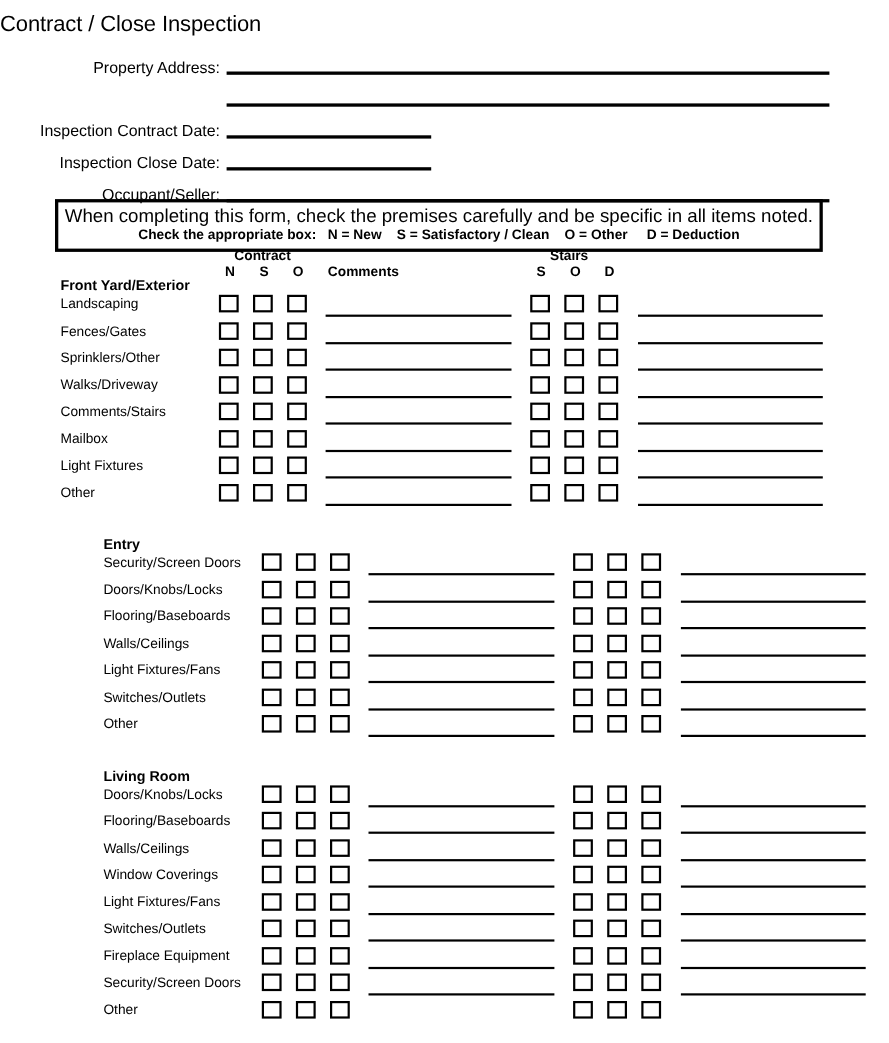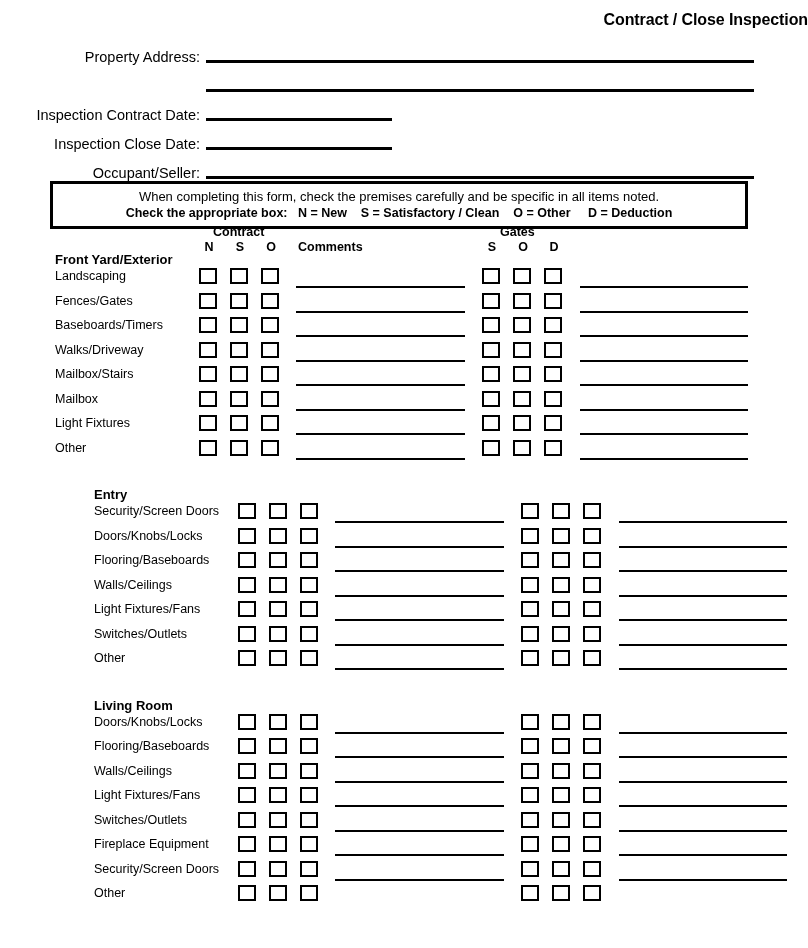--- a/index.html
+++ b/index.html
@@ -11,23 +11,23 @@
     width: 808px;
     height: 948px;
     overflow: hidden;
     font-family: "Liberation Sans", sans-serif;
     color: #000000;
     position: relative;
   }
 
   
   .doc-title {
-    text-align: right;
-    font-size: 16px;
-    font-weight: bold;
+    text-align: left;
+    font-size: 20px;
+    font-weight: normal;
     padding-top: 11px;
     letter-spacing: -0.1px;
   }
 
   
   .header-fields {
     margin-top: 8px;
   }
   .field-row {
     display: flex;
@@ -55,21 +55,21 @@
   .instruction-box {
     position: absolute;
     left: 50px;
     top: 181px;
     width: 692px;
     border: 3px solid #000;
     padding: 5px 0 4px 0;
     text-align: center;
   }
   .instr-line1 {
-    font-size: 13px;
+    font-size: 17px;
     line-height: 16px;
   }
   .instr-line2 {
     font-size: 12.5px;
     font-weight: bold;
     line-height: 17px;
     white-space: pre;
   }
 
   
@@ -204,21 +204,21 @@
 
 </div>
 
 <div class="instruction-box">
   <div class="instr-line1">When completing this form, check the premises carefully and be specific in all items noted.</div>
   <div class="instr-line2">Check the appropriate box:   N = New    S = Satisfactory / Clean    O = Other     D = Deduction</div>
 </div>
 
 <div class="col-headers">
   <div class="grp-label grp-contract">Contract</div>
-  <div class="grp-label grp-close">Gates</div>
+  <div class="grp-label grp-close">Stairs</div>
 
   <div class="col-letter h-l1">N</div>
   <div class="col-letter h-l2">S</div>
   <div class="col-letter h-l3">O</div>
 
   <div class="comments-label">Comments</div>
 
   <div class="col-letter h-r1">S</div>
   <div class="col-letter h-r2">O</div>
   <div class="col-letter h-r3">D</div>
@@ -243,21 +243,21 @@
         <div class="cbox c-l1"></div>
         <div class="cbox c-l2"></div>
         <div class="cbox c-l3"></div>
         <div class="cbox c-r1"></div>
         <div class="cbox c-r2"></div>
         <div class="cbox c-r3"></div>
         <div class="comment-rule cr-left"></div>
         <div class="comment-rule cr-right"></div>
       </div>
       <div class="row">
-        <div class="row-label">Baseboards/Timers</div>
+        <div class="row-label">Sprinklers/Other</div>
         <div class="cbox c-l1"></div>
         <div class="cbox c-l2"></div>
         <div class="cbox c-l3"></div>
         <div class="cbox c-r1"></div>
         <div class="cbox c-r2"></div>
         <div class="cbox c-r3"></div>
         <div class="comment-rule cr-left"></div>
         <div class="comment-rule cr-right"></div>
       </div>
       <div class="row">
@@ -265,21 +265,21 @@
         <div class="cbox c-l1"></div>
         <div class="cbox c-l2"></div>
         <div class="cbox c-l3"></div>
         <div class="cbox c-r1"></div>
         <div class="cbox c-r2"></div>
         <div class="cbox c-r3"></div>
         <div class="comment-rule cr-left"></div>
         <div class="comment-rule cr-right"></div>
       </div>
       <div class="row">
-        <div class="row-label">Mailbox/Stairs</div>
+        <div class="row-label">Comments/Stairs</div>
         <div class="cbox c-l1"></div>
         <div class="cbox c-l2"></div>
         <div class="cbox c-l3"></div>
         <div class="cbox c-r1"></div>
         <div class="cbox c-r2"></div>
         <div class="cbox c-r3"></div>
         <div class="comment-rule cr-left"></div>
         <div class="comment-rule cr-right"></div>
       </div>
       <div class="row">
@@ -425,20 +425,31 @@
         <div class="cbox c-l1"></div>
         <div class="cbox c-l2"></div>
         <div class="cbox c-l3"></div>
         <div class="cbox c-r1"></div>
         <div class="cbox c-r2"></div>
         <div class="cbox c-r3"></div>
         <div class="comment-rule cr-left"></div>
         <div class="comment-rule cr-right"></div>
       </div>
       <div class="row">
+        <div class="row-label">Window Coverings</div>
+        <div class="cbox c-l1"></div>
+        <div class="cbox c-l2"></div>
+        <div class="cbox c-l3"></div>
+        <div class="cbox c-r1"></div>
+        <div class="cbox c-r2"></div>
+        <div class="cbox c-r3"></div>
+        <div class="comment-rule cr-left"></div>
+        <div class="comment-rule cr-right"></div>
+      </div>
+      <div class="row">
         <div class="row-label">Light Fixtures/Fans</div>
         <div class="cbox c-l1"></div>
         <div class="cbox c-l2"></div>
         <div class="cbox c-l3"></div>
         <div class="cbox c-r1"></div>
         <div class="cbox c-r2"></div>
         <div class="cbox c-r3"></div>
         <div class="comment-rule cr-left"></div>
         <div class="comment-rule cr-right"></div>
       </div>

